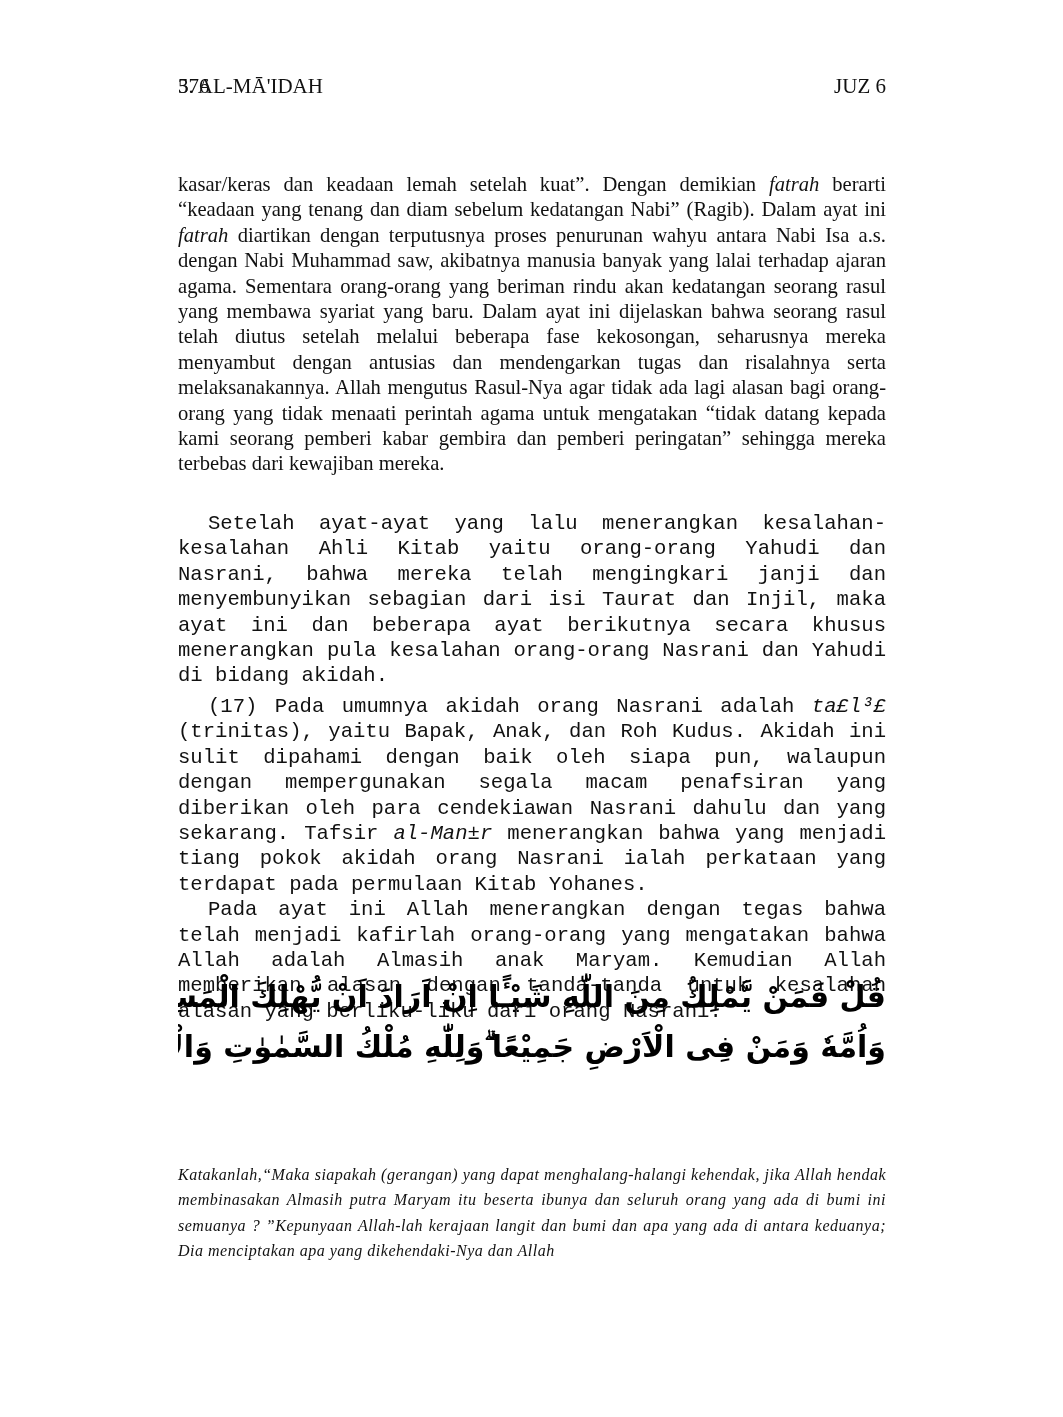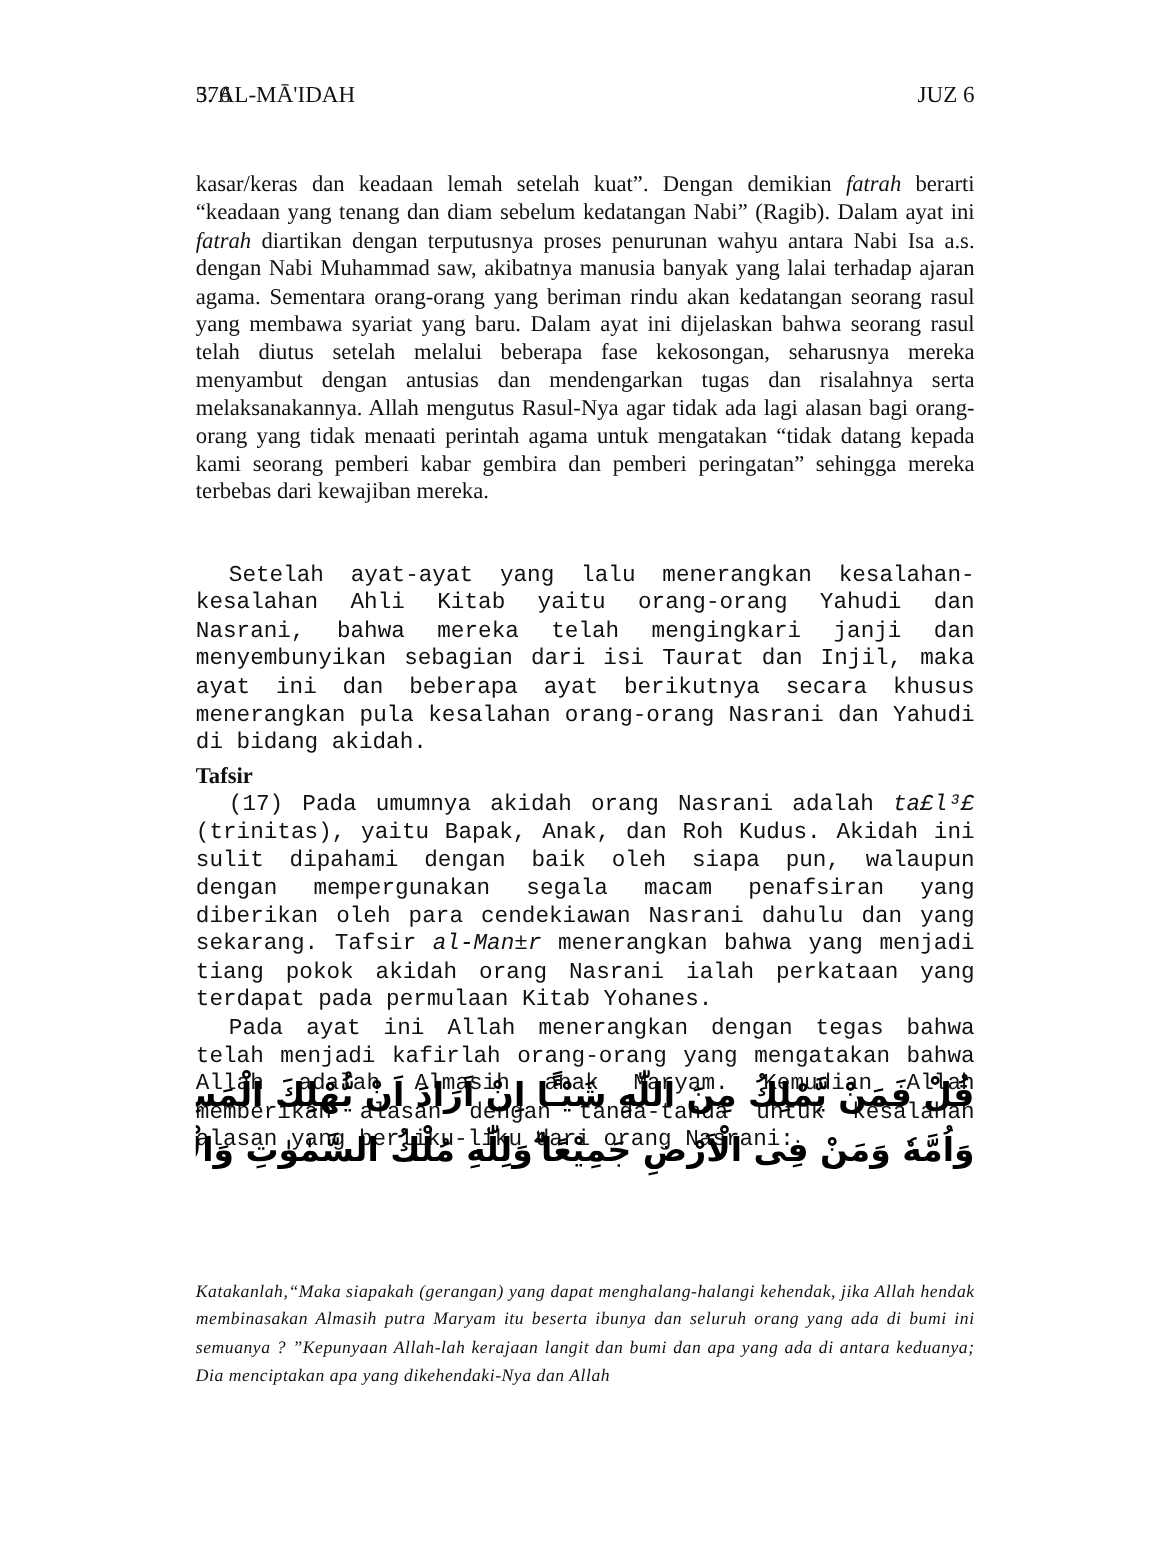--- a/index.html
+++ b/index.html
@@ -28,30 +28,29 @@
 <body>
 
 <div class="page">
 
   <div class="header">
     <span class="left">376</span>
     <span class="center">5. AL-MĀ'IDAH</span>
     <span class="right">JUZ 6</span>
   </div>
 
-  <div class="block" style="top:156px;">
+  <div class="block" style="top:172px;">
     <p class="para"><span>kasar/keras dan keadaan lemah setelah kuat”. Dengan demikian </span><em>fatrah</em><span> berarti “keadaan yang tenang dan diam sebelum kedatangan Nabi” (Ragib). Dalam ayat ini </span><em>fatrah</em><span> diartikan dengan terputusnya proses penurunan wahyu antara Nabi Isa a.s. dengan Nabi Muhammad saw, akibatnya manusia banyak yang lalai terhadap ajaran agama. Sementara orang-orang yang beriman rindu akan kedatangan seorang rasul yang membawa syariat yang baru. Dalam ayat ini dijelaskan bahwa seorang rasul telah diutus setelah melalui beberapa fase kekosongan, seharusnya mereka menyambut dengan antusias dan mendengarkan tugas dan risalahnya serta melaksanakannya. Allah mengutus Rasul-Nya agar tidak ada lagi alasan bagi orang-orang yang tidak menaati perintah agama untuk mengatakan “tidak datang kepada kami seorang pemberi kabar gembira dan pemberi peringatan” sehingga mereka terbebas dari kewajiban mereka.</span></p>
   </div>
 
   <div class="block" style="top:511px;">
     <p class="para indent">Setelah ayat-ayat yang lalu menerangkan kesalahan-kesalahan Ahli Kitab yaitu orang-orang Yahudi dan Nasrani, bahwa mereka telah mengingkari janji dan menyembunyikan sebagian dari isi Taurat dan Injil, maka ayat ini dan beberapa ayat berikutnya secara khusus menerangkan pula kesalahan orang-orang Nasrani dan Yahudi di bidang akidah.</p>
   </div>
 
   <div class="block" style="top:694px;">
-    <p class="heading">Tafsir</p>
     <p class="para indent"><span>(17) Pada umumnya akidah orang Nasrani adalah </span><em>ta£l³£</em><span> (trinitas), yaitu Bapak, Anak, dan Roh Kudus. Akidah ini sulit dipahami dengan baik oleh siapa pun, walaupun dengan mempergunakan segala macam penafsiran yang diberikan oleh para cendekiawan Nasrani dahulu dan yang sekarang. Tafsir </span><em>al-Man±r</em><span> menerangkan bahwa yang menjadi tiang pokok akidah orang Nasrani ialah perkataan yang terdapat pada permulaan Kitab Yohanes.</span></p>
     <p class="para indent">Pada ayat ini Allah menerangkan dengan tegas bahwa telah menjadi kafirlah orang-orang yang mengatakan bahwa Allah adalah Almasih anak Maryam. Kemudian Allah memberikan alasan dengan tanda-tanda untuk kesalahan alasan yang berliku-liku dari orang Nasrani:</p>
   </div>
 
   <div class="arabic" style="top:972px;">
     <span class="line">قُلْ فَمَنْ يَّمْلِكُ مِنَ اللّٰهِ شَيْـًٔا اِنْ اَرَادَ اَنْ يُّهْلِكَ الْمَسِيْحَ ابْنَ مَرْيَمَ</span>
     <span class="line">وَاُمَّهٗ وَمَنْ فِى الْاَرْضِ جَمِيْعًا ۗوَلِلّٰهِ مُلْكُ السَّمٰوٰتِ وَالْاَرْضِ وَمَا بَيْنَهُمَا ۗ</span>
   </div>
 
   <div class="block" style="top:1162px;">

